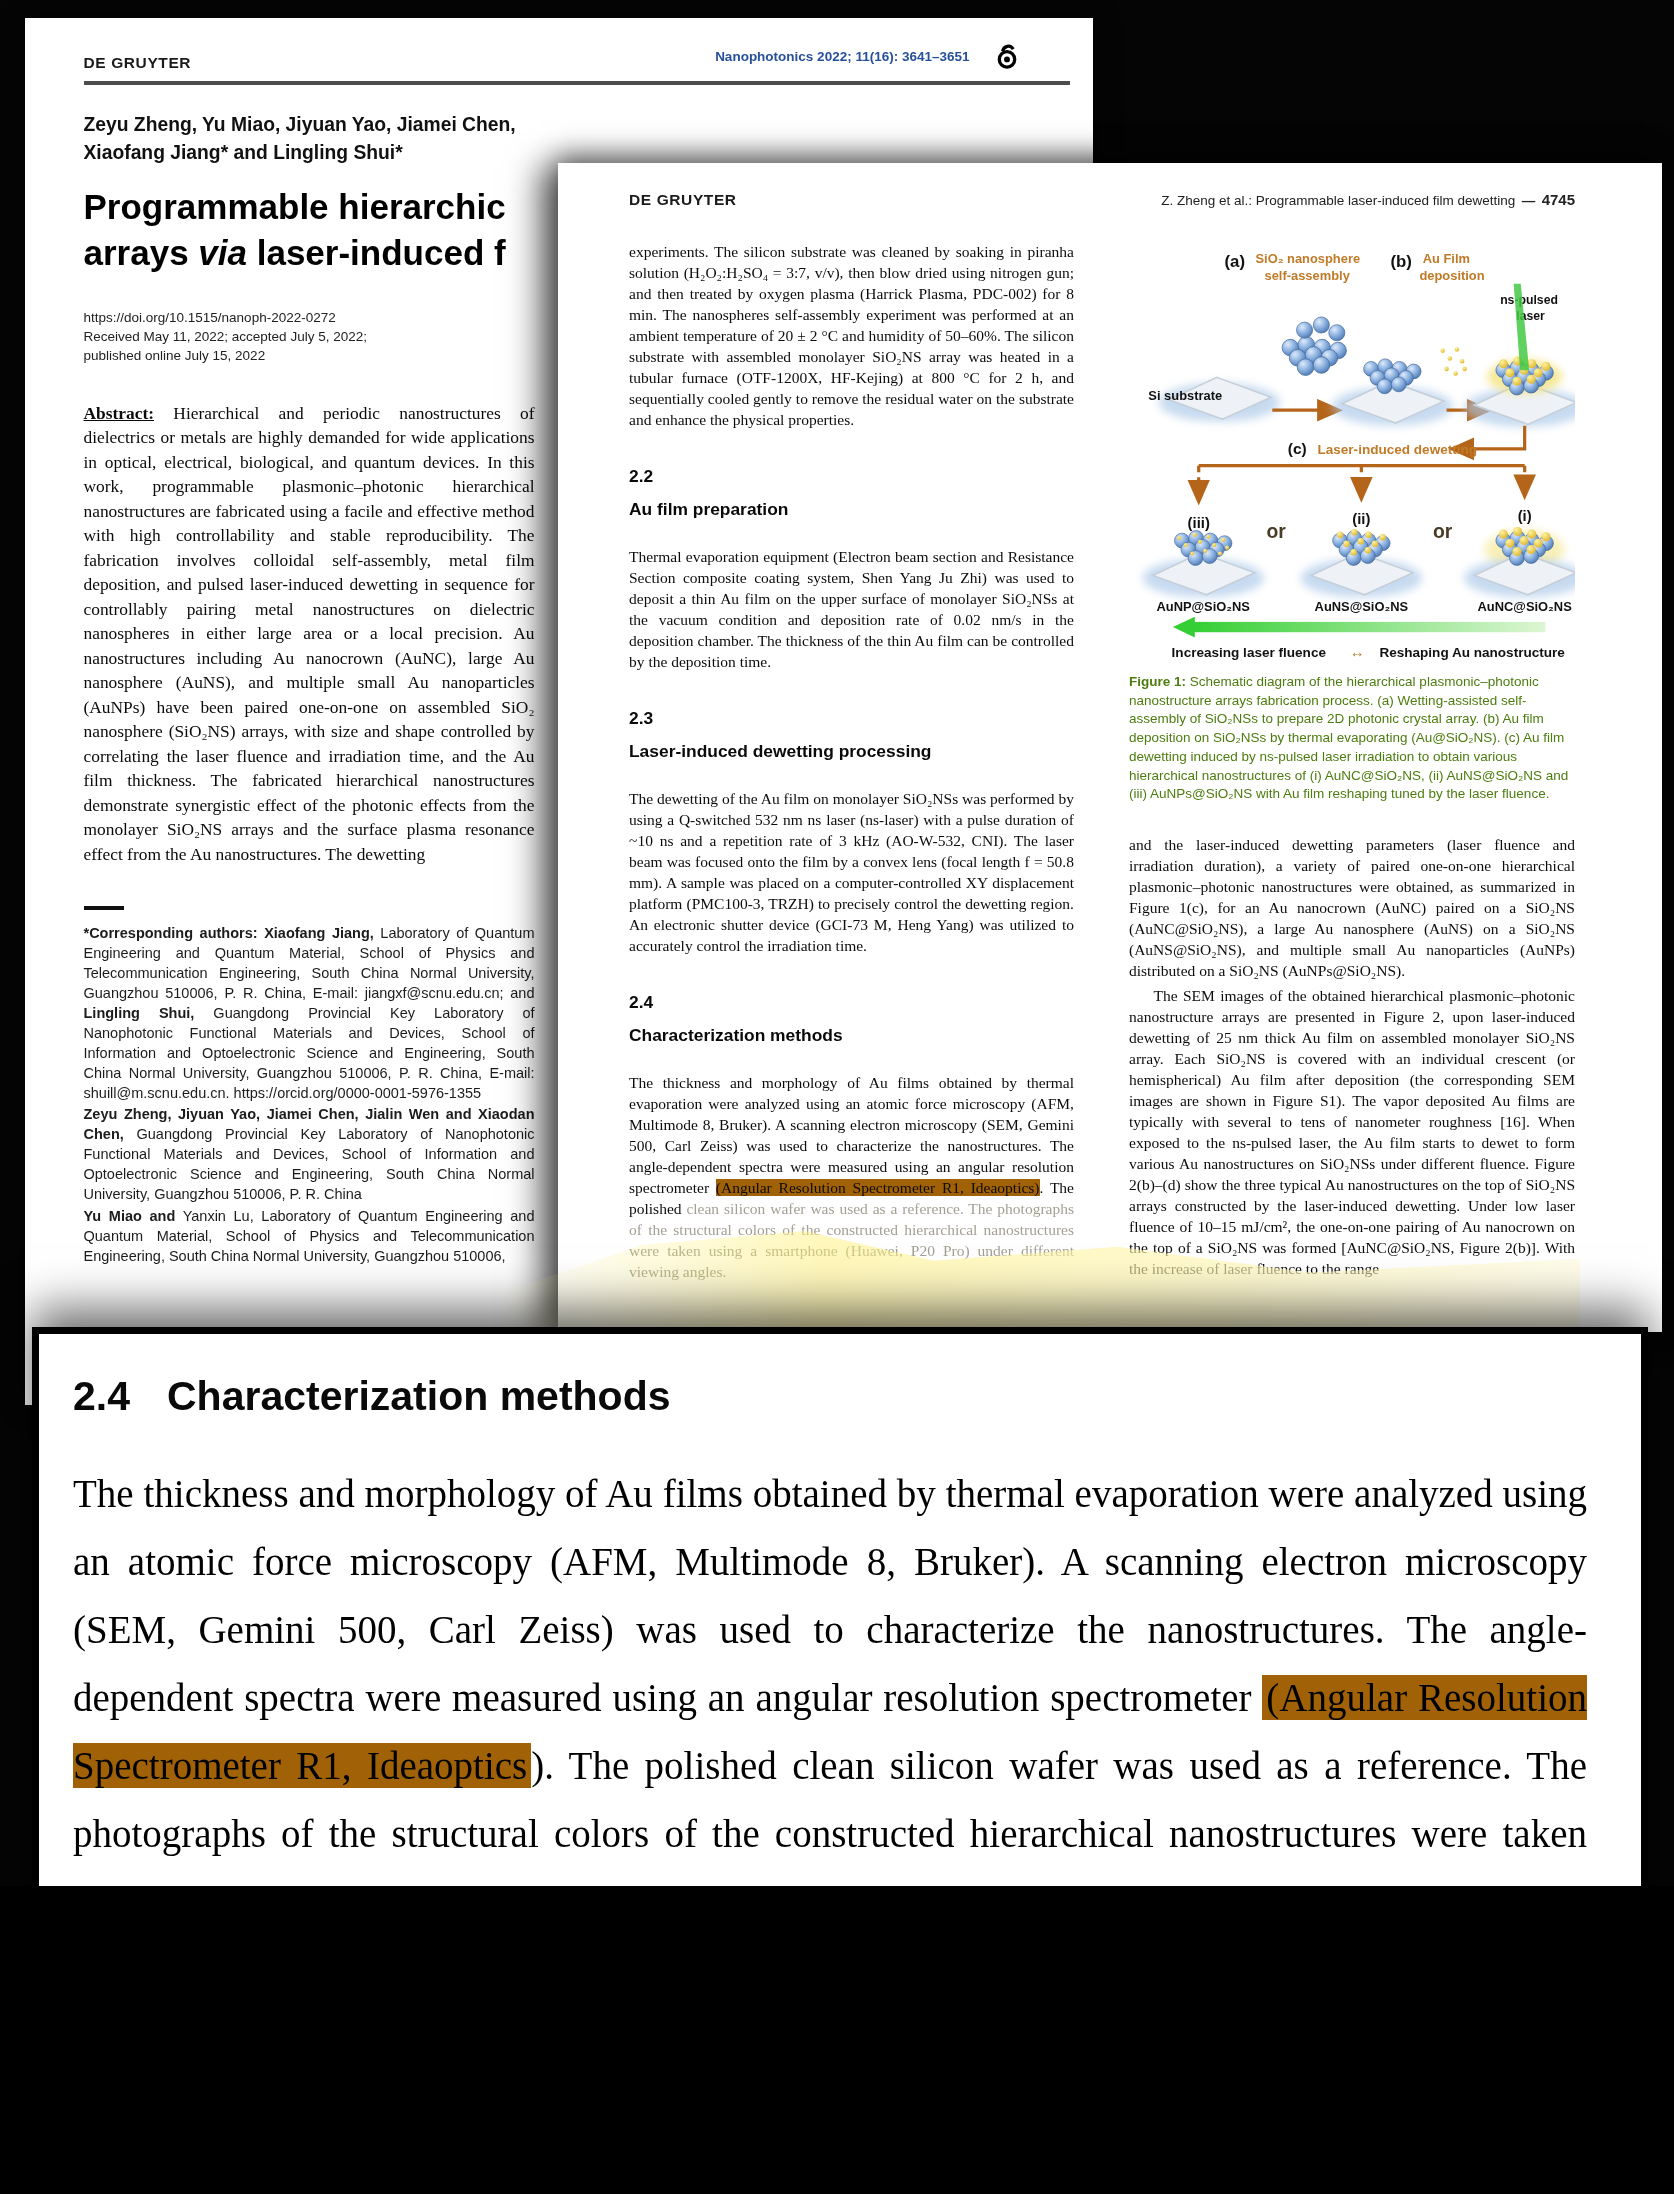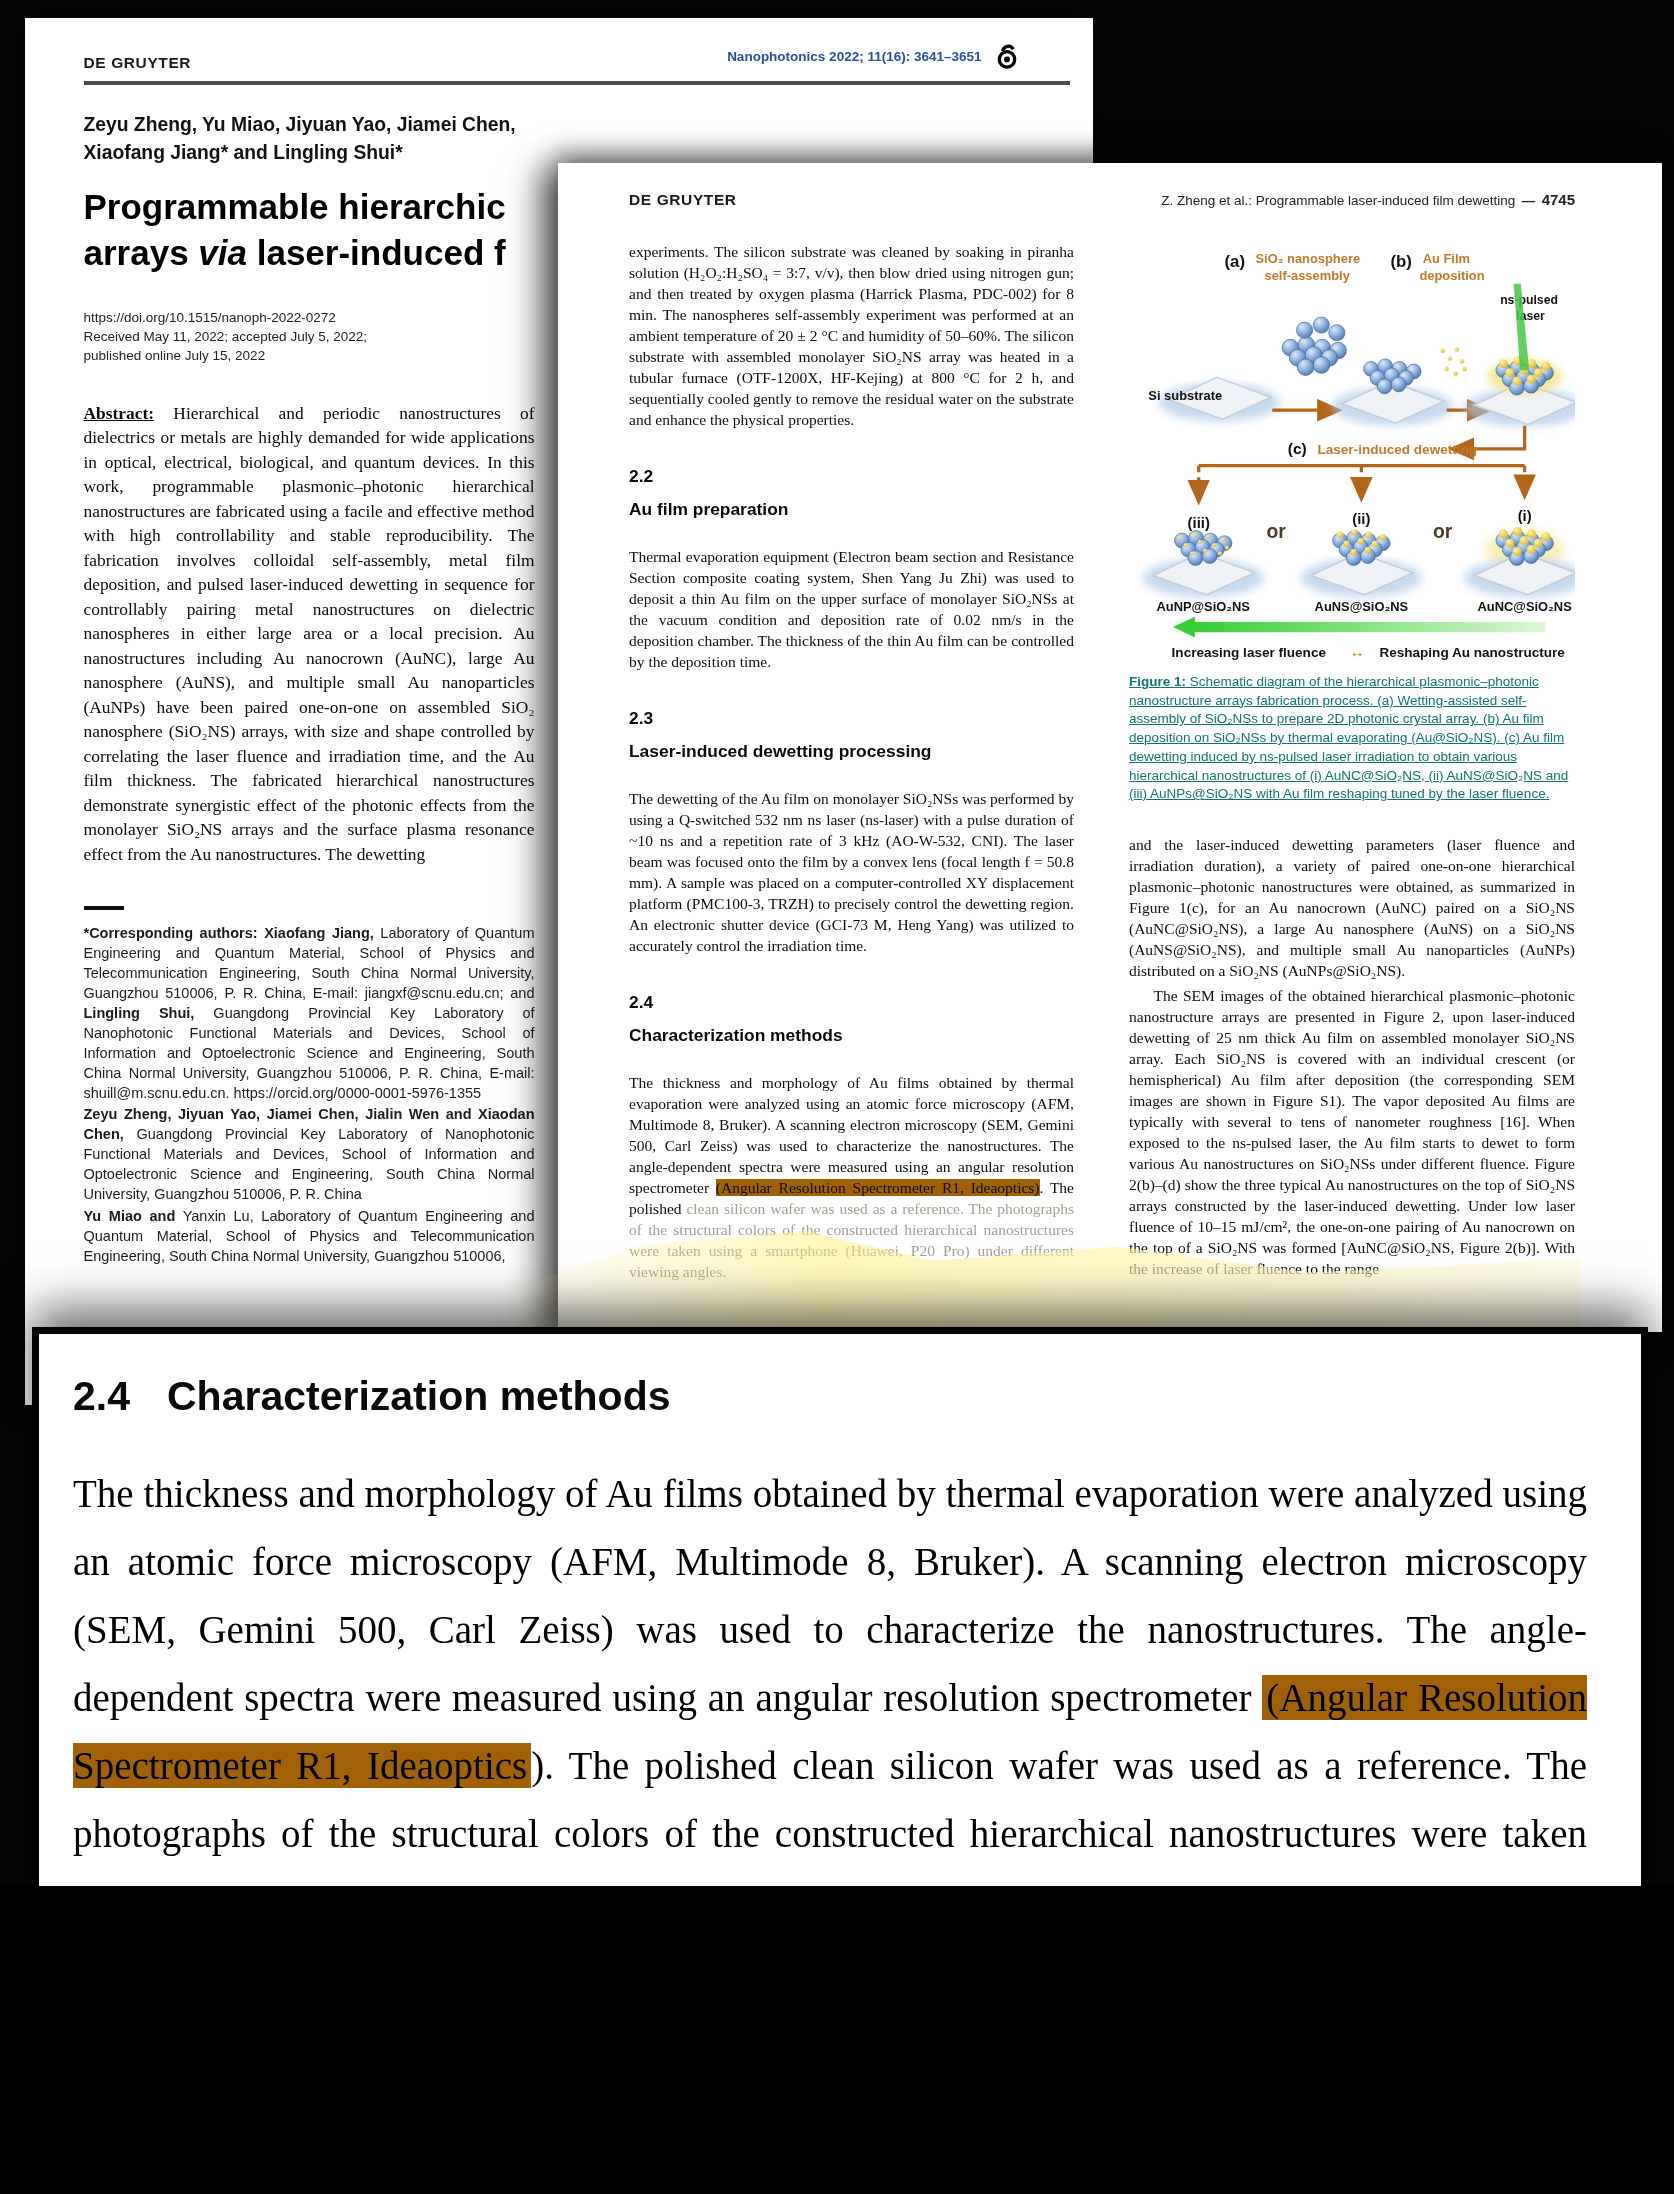--- a/index.html
+++ b/index.html
@@ -7,21 +7,21 @@
           font-family:"Liberation Sans","DejaVu Sans",sans-serif;}
   .page{position:absolute;background:#fff;overflow:hidden;}
   #page1{left:24.5px;top:18px;width:1068px;height:1387px;z-index:10;
          box-shadow:0 0 22px rgba(0,0,0,.65);}
   #page2{left:558px;top:163px;width:1104px;height:1169px;z-index:20;
          box-shadow:-18px 3.9px 32px rgba(0,0,0,.6),0 -7.7px 26px rgba(0,0,0,.45);}
   
   .p1-inner{padding:22px 19.3px 0 59px;}
   .p1-header{display:flex;justify-content:space-between;align-items:flex-end;width:934px;}
   .brand{font-weight:700;font-size:15.5px;letter-spacing:0.6px;color:#1a1a1a;}
-  .jref-wrap{display:flex;align-items:center;gap:14px;}
+  .jref-wrap{display:flex;align-items:center;gap:26px;}
   .jref{font-size:13.5px;font-weight:700;color:#27509b;}
   .p1-rule{width:986px;height:3.9px;background:#4d4d4d;margin-top:9px;}
   .rtype{margin-top:31px;font-size:17.4px;font-weight:700;color:#111;}
   .authors{margin-top:26px;font-size:19.3px;line-height:28px;font-weight:700;color:#111;white-space:nowrap;}
   .title{margin-top:17px;font-size:35px;line-height:46px;font-weight:700;color:#000;white-space:nowrap;}
   .title .it{font-style:italic;}
   .doiblk{margin-top:32px;font-size:13.5px;line-height:19.3px;color:#222;}
   .abstract{margin-top:35px;width:451px;font-family:"Liberation Serif","DejaVu Serif",serif;
             font-size:17.4px;line-height:24.5px;text-align:justify;color:#0a0a0a;}
   .abstract b{font-weight:700;text-decoration:underline;}
@@ -38,21 +38,21 @@
   .cols{display:flex;gap:55px;margin-top:32px;}
   .col{width:446px;}
   .body-s{font-family:"Liberation Serif","DejaVu Serif",serif;font-size:15.5px;line-height:21px;
           text-align:justify;color:#0c0c0c;margin:0;}
   .sec-h{display:flex;gap:12px;font-weight:700;font-size:17.4px;color:#0a0a0a;margin:36px 0 26px 0;flex-direction:column;}
   .sec-h3{display:flex;gap:15.5px;font-weight:700;font-size:26px;color:#8d8d8d;margin:46px 0 31px 0;}
   .hl{background:#a16207;}
   .washed{color:#a39f92;}
   .graytxt{color:#8f8f8f;}
   .indent{text-indent:24.5px;}
-  .cap{margin-top:9px;font-size:13.5px;line-height:18.7px;color:#0f766e;text-decoration:underline;}
+  .cap{margin-top:9px;font-size:13.5px;line-height:18.7px;color:#4d7c0f;}
   .cap .b{font-weight:700;}
   
   #glow{position:absolute;left:503px;top:1231px;width:1077px;height:99px;z-index:30;pointer-events:none;
         background:linear-gradient(100deg,rgba(255,240,120,0) 0%,rgba(255,240,120,.5) 30%,
                    rgba(255,247,185,.68) 68%,rgba(255,249,205,.4) 100%);
         clip-path:polygon(0 62%,13% 14%,28% 0,40% 30%,57% 16%,75% 42%,100% 28%,100% 100%,0 100%);}
   
   #panel{position:absolute;left:32px;top:1327px;width:1616px;height:858px;box-sizing:border-box;
          background:#fff;border:7.7px solid #000;z-index:40;padding:39px 54px 0 34px;
          box-shadow:0 -17px 45px rgba(0,0,0,.6);}

